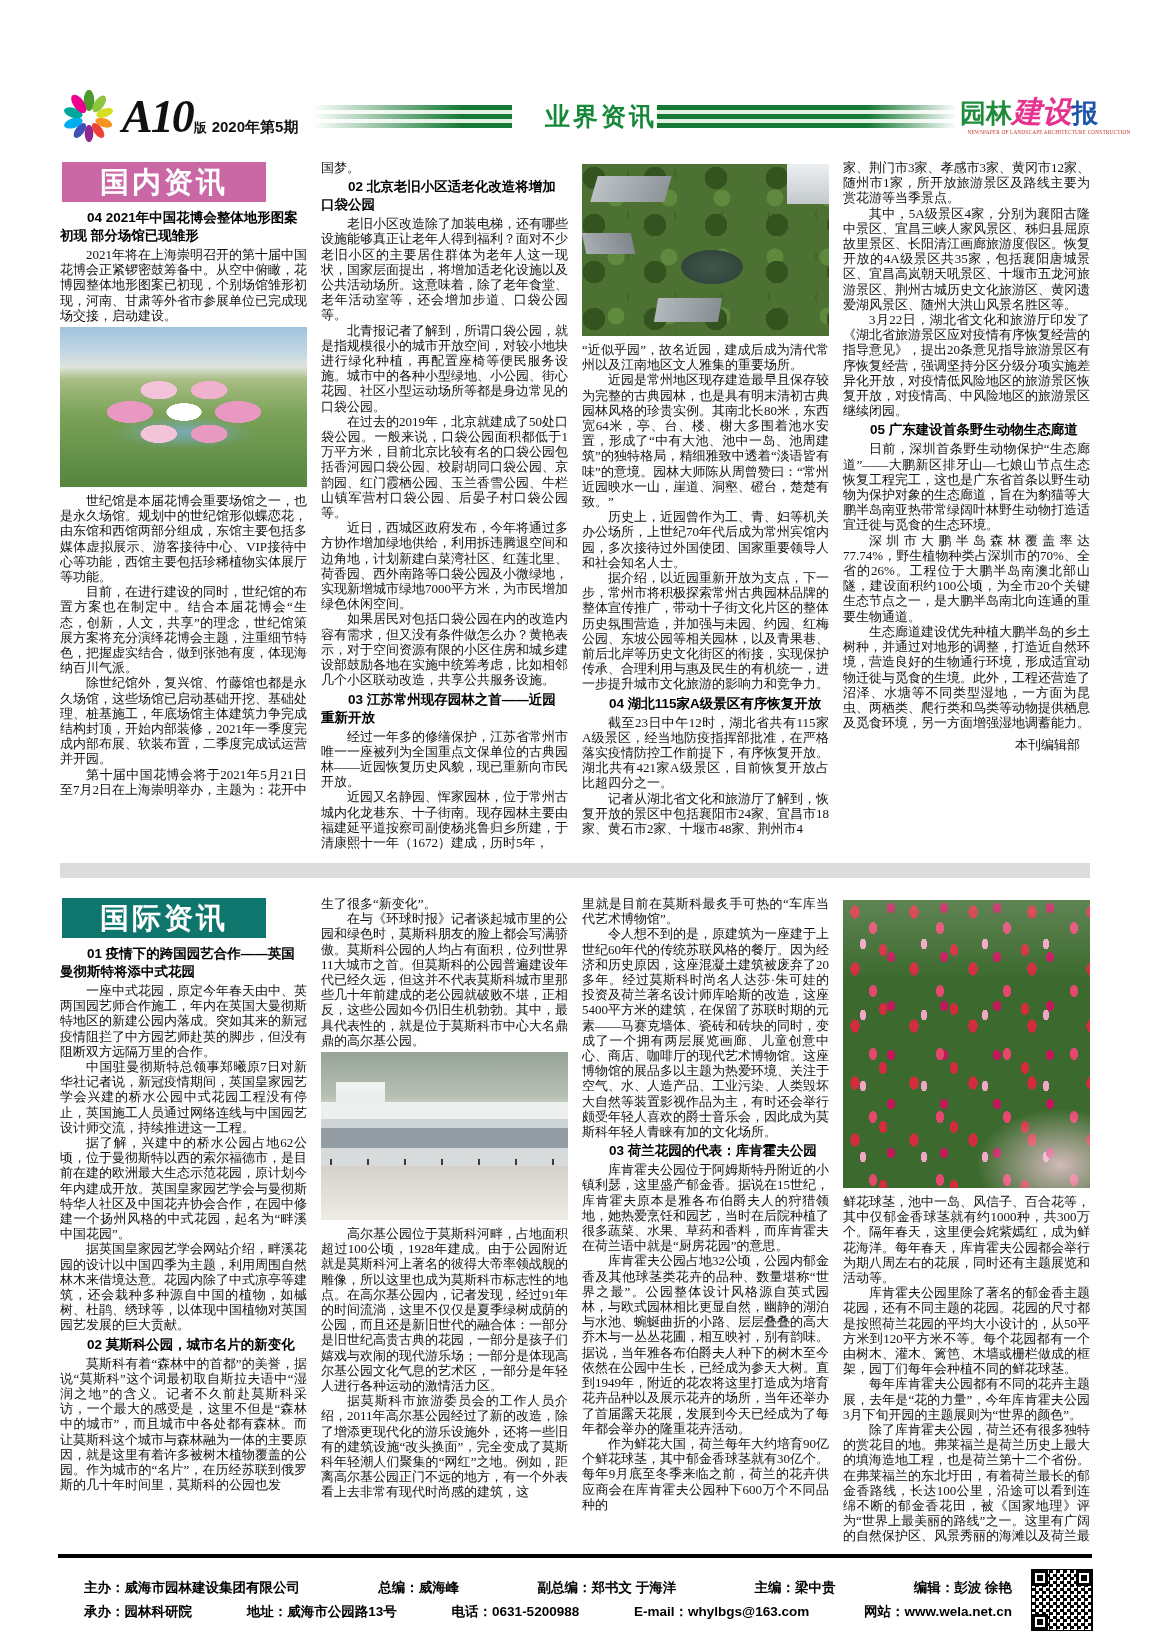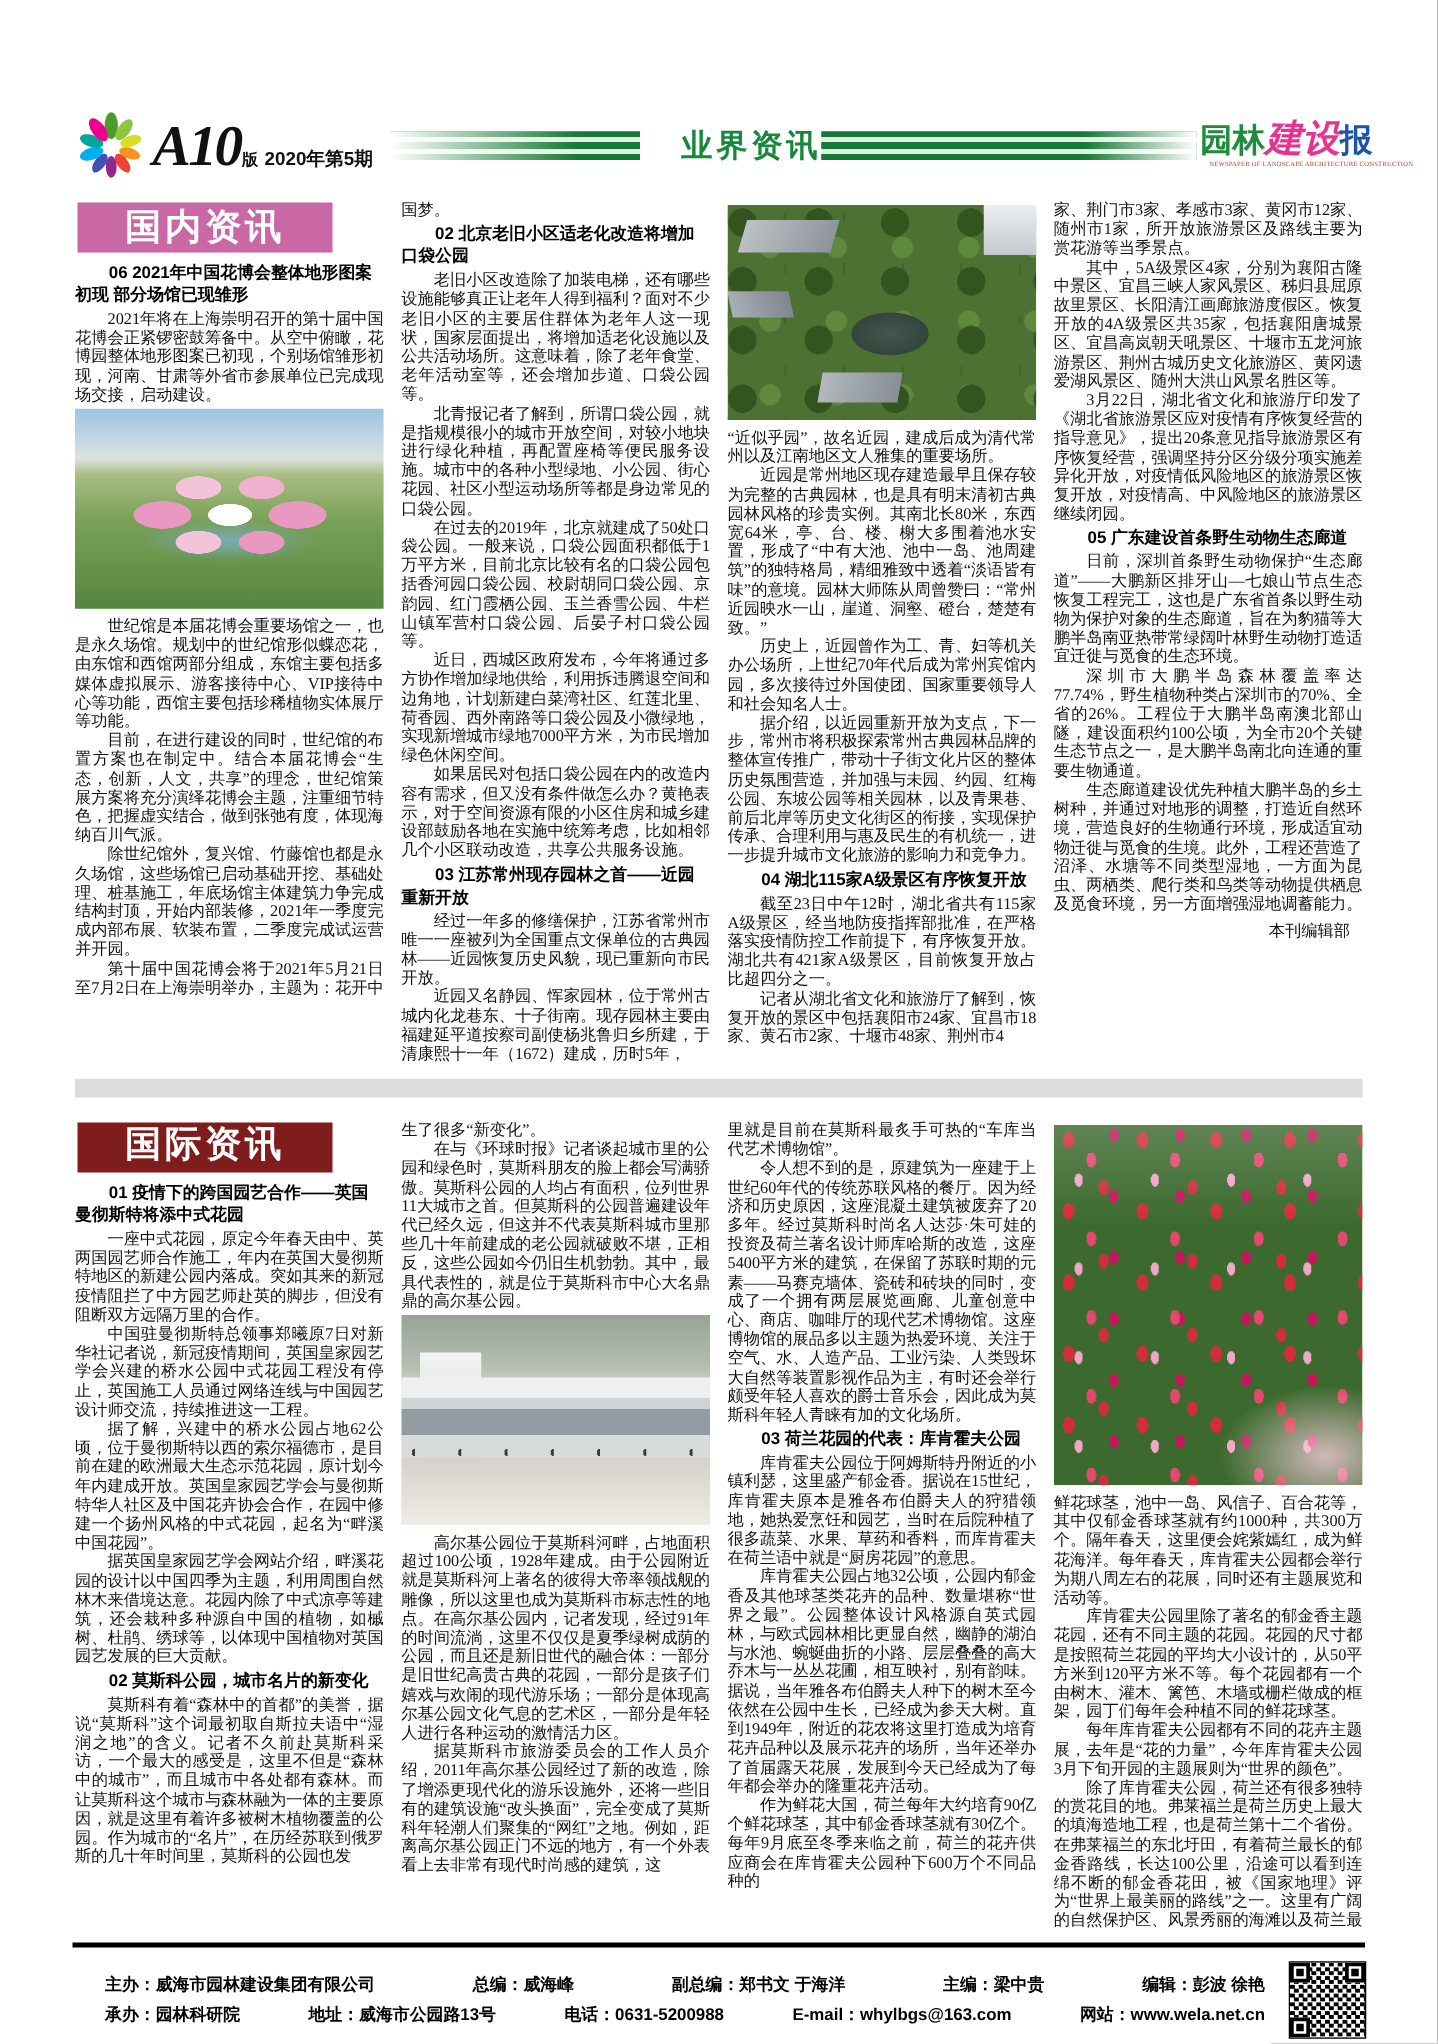--- a/index.html
+++ b/index.html
@@ -27,21 +27,21 @@
   .mh-p { color:#e5338f; font-weight:bold; font-style:italic; font-size:30px; font-family:"DejaVu Serif",serif; }
   .mh-b { color:#1b54a8; font-weight:bold; font-size:26px; font-family:"Liberation Sans",sans-serif; }
   .mh-sub { color:#c0392b; font-size:6px; letter-spacing:0.2px; margin-top:2px; white-space:nowrap; transform:scale(0.88); transform-origin:center; }
   
   .cols { display:flex; gap:14px; margin:0 60px; }
   .col { width:247px; flex:none; overflow:hidden; }
   .sec-domestic { height:695px; }
   .sec-intl { height:648px; }
   .banner { width:204px; height:40px; color:#fff; text-align:center; font-family:"Liberation Sans",sans-serif; font-weight:bold; font-size:29px; line-height:40px; letter-spacing:3px; margin:2px 0 7px 2px; }
   .banner.pink { background:#c968a5; }
-  .banner.teal { background:#7f1d1d;font-family:Liberation Mono, monospace; }
+  .banner.teal { background:#0f766e; }
   .col p { margin:0; font-size:13px; line-height:15.2px; text-align:justify; text-indent:2em; }
   .col p.cont { text-indent:0; }
   .col h3 { margin:3px 0 2px 0; font-family:"Liberation Sans",sans-serif; font-weight:bold; font-size:13.5px; line-height:18px; text-indent:2em; color:#000; }
   .sig { text-align:right; font-size:13px; margin-top:6px; padding-right:10px; }
   .section-divider { height:15px; background:#dcdcdc; margin:8px 60px 18px 60px; }
   
   .photo { width:100%; position:relative; overflow:hidden; margin:4px 0 6px 0; }
   .photo-expo { height:160px; background:
       radial-gradient(ellipse 100px 24px at 50% 66%, rgba(125,175,215,.75), transparent 70%),
       linear-gradient(180deg,#9fc3de 0%,#c3d7e4 16%,#dde3da 25%,#a8bd83 33%,#7aa258 55%,#55853f 100%); }
@@ -122,21 +122,21 @@
       <div class="mh-zh">
         <span class="mh-g">园林</span><span class="mh-p">建设</span><span class="mh-b">报</span>
       </div>
       <div class="mh-sub">NEWSPAPER OF LANDSCAPE ARCHITECTURE CONSTRUCTION</div>
     </div>
   </div>
 
   <div class="cols sec-domestic">
     <div class="col">
       <div class="banner pink">国内资讯</div>
-      <h3>06 2021年中国花博会整体地形图案初现 部分场馆已现雏形</h3>
+      <h3>04 2021年中国花博会整体地形图案初现 部分场馆已现雏形</h3>
       <p>2021年将在上海崇明召开的第十届中国花博会正紧锣密鼓筹备中。从空中俯瞰，花博园整体地形图案已初现，个别场馆雏形初现，河南、甘肃等外省市参展单位已完成现场交接，启动建设。</p>
       <div class="photo photo-expo">
         <div class="expo-flower"></div>
       </div>
       <p>世纪馆是本届花博会重要场馆之一，也是永久场馆。规划中的世纪馆形似蝶恋花，由东馆和西馆两部分组成，东馆主要包括多媒体虚拟展示、游客接待中心、VIP接待中心等功能，西馆主要包括珍稀植物实体展厅等功能。</p>
       <p>目前，在进行建设的同时，世纪馆的布置方案也在制定中。结合本届花博会“生态，创新，人文，共享”的理念，世纪馆策展方案将充分演绎花博会主题，注重细节特色，把握虚实结合，做到张弛有度，体现海纳百川气派。</p>
       <p>除世纪馆外，复兴馆、竹藤馆也都是永久场馆，这些场馆已启动基础开挖、基础处理、桩基施工，年底场馆主体建筑力争完成结构封顶，开始内部装修，2021年一季度完成内部布展、软装布置，二季度完成试运营并开园。</p>
       <p>第十届中国花博会将于2021年5月21日至7月2日在上海崇明举办，主题为：花开中</p>
     </div>
     <div class="col">

